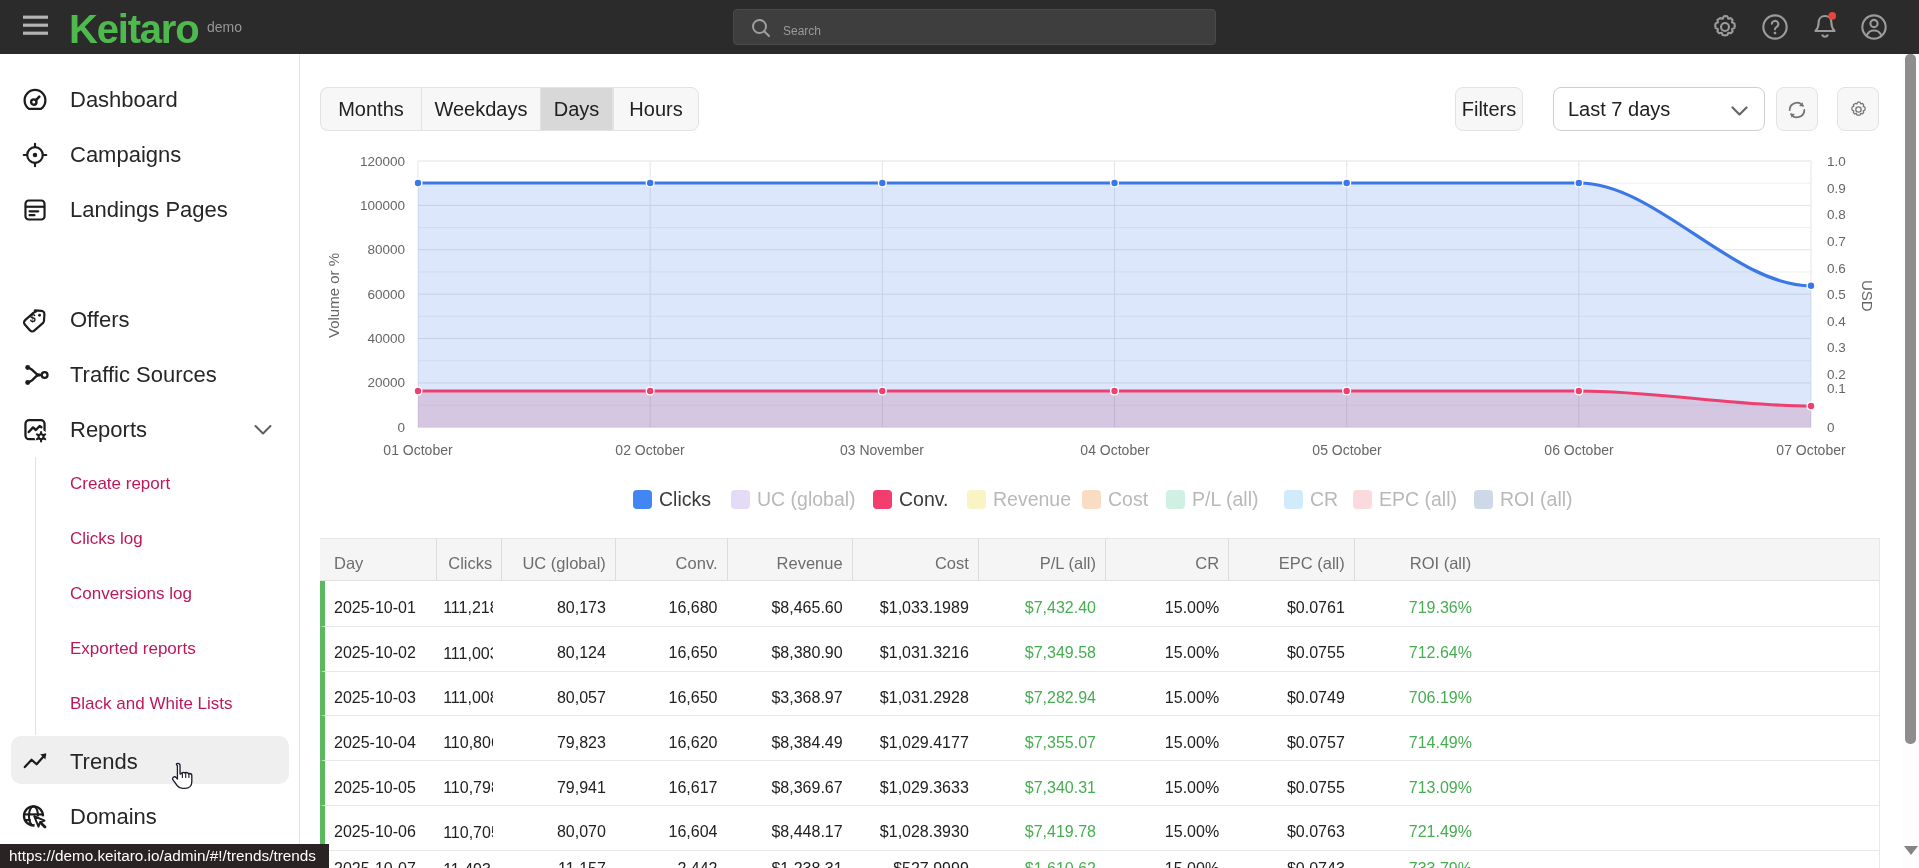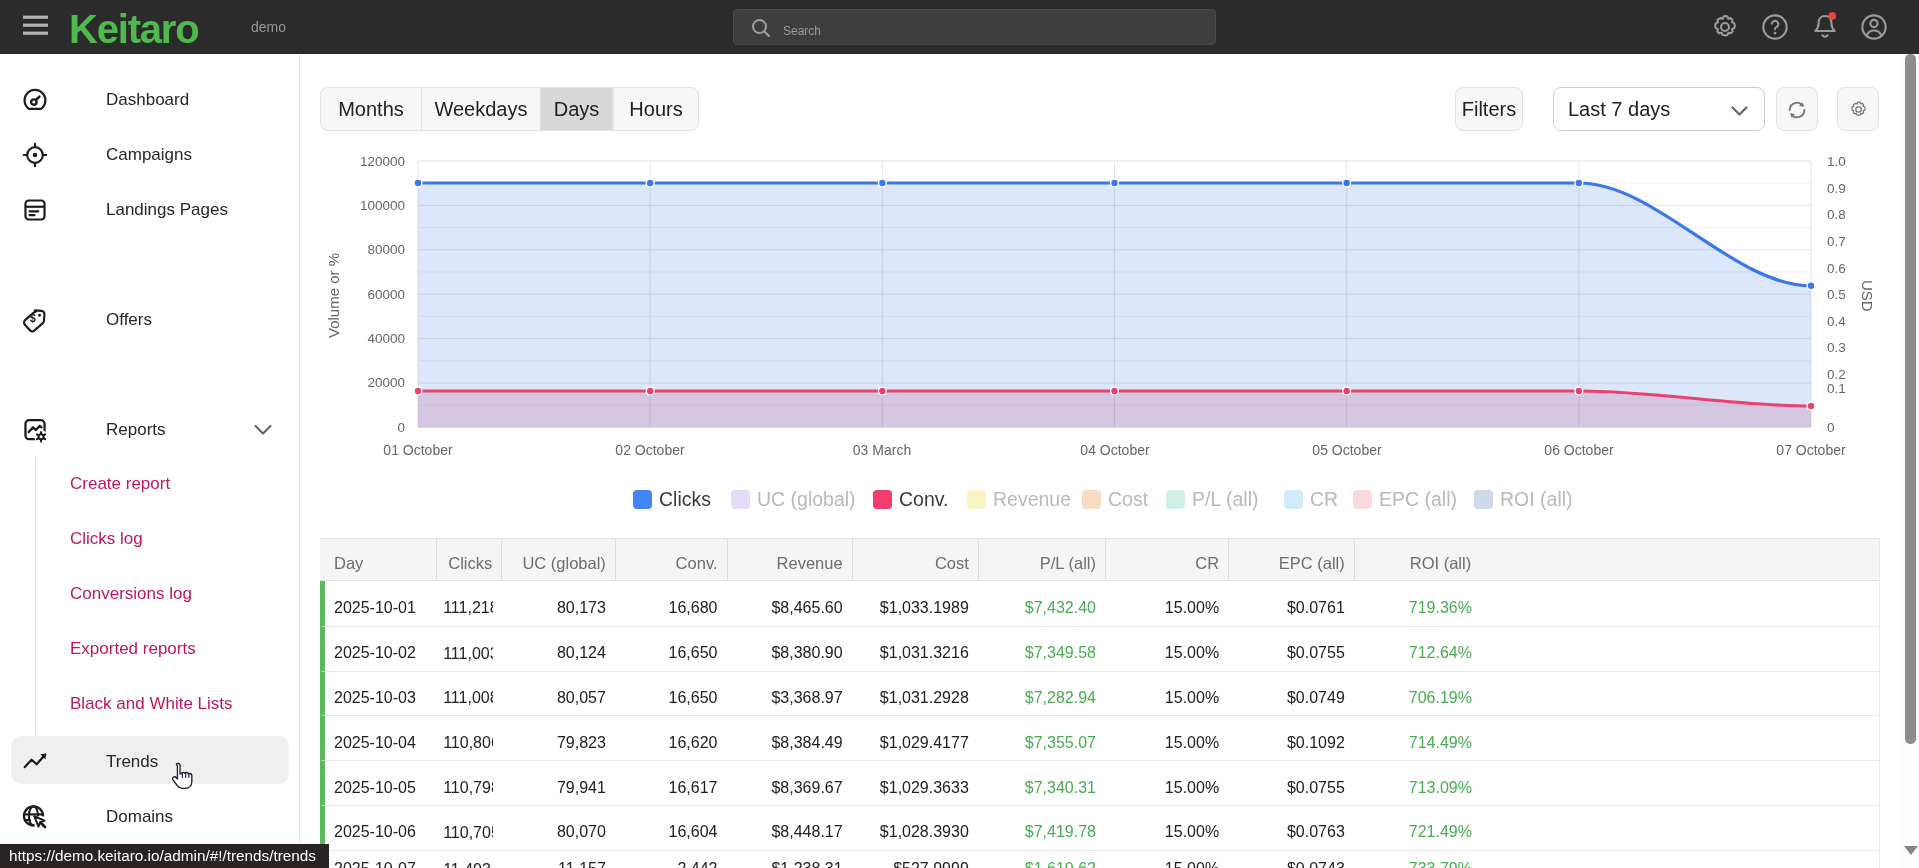--- a/index.html
+++ b/index.html
@@ -4,31 +4,31 @@
 <style>
 * { margin:0; padding:0; box-sizing:border-box; }
 html,body { width:1919px; height:868px; overflow:hidden; background:#fff;
   font-family:"Liberation Sans", sans-serif; }
 .abs { position:absolute; }
 
 
 #topbar { position:absolute; left:0; top:0; width:1919px; height:54px; background:#2b2b2b; }
 #logo { position:absolute; left:69px; top:7px; font-size:40px; font-weight:bold;
   color:#4eba4e; letter-spacing:-1.2px; }
-#demo { position:absolute; left:207px; top:19px; font-size:14px; color:#969696;margin-left:44px; }
+#demo { position:absolute; left:207px; top:19px; font-size:14px; color:#969696; }
 #search { position:absolute; left:733px; top:9px; width:483px; height:36px;
   background:#3e3e3e; border:1px solid #4a4a4a; border-radius:4px; }
 #search .ph { position:absolute; left:49px; top:14px; font-size:12px; color:#9a9a9a; }
 
 
 #sidebar { position:absolute; left:0; top:54px; width:300px; height:814px;
   background:#fff; border-right:1px solid #e4e4e4; }
 .mi { position:absolute; left:0; width:299px; height:55px; }
 .mi .txt { position:absolute; left:70px; top:50%; transform:translateY(-50%);
-  font-size:17px; color:#262626;margin-left:36px; }
+  font-size:22px; color:#262626; }
 .mi svg { position:absolute; left:22px; top:50%; transform:translateY(-50%); }
 .sub { position:absolute; left:70px; font-size:17px; color:#be185d; }
 #trends-hl { position:absolute; left:11px; top:682px; width:278px; height:48px;
   background:#efefef; border-radius:10px; }
 
 
 .seg { position:absolute; top:87px; height:44px; background:#f7f7f7;
   border:1px solid #e2e2e2; display:flex; align-items:center; justify-content:center;
   font-size:20px; color:#212121; padding-top:1px; }
 .btn { position:absolute; top:87px; height:44px; background:#f7f7f7;
@@ -155,20 +155,31 @@
     </svg>
     <div class="txt">Landings Pages</div>
   </div>
   <div class="mi" style="top:238px">
     <svg width="26" height="26" viewBox="0 0 24 24">
       <path fill="none" stroke="#1c1c1c" stroke-width="2" stroke-linejoin="round" d="M11.2 3.2h6.2c1.6 0 2.9 1.3 2.9 2.9v6.2c0 .8-.3 1.5-.9 2.1l-7.4 7.4c-1.1 1.1-3 1.1-4.1 0l-5-5c-1.1-1.1-1.1-3 0-4.1l7.4-7.4c.5-.6 1.3-1 2-1.1z" transform="rotate(4 12 12)"></path>
       <text x="10" y="13.7" font-size="10" font-weight="bold" fill="#1c1c1c" text-anchor="middle" font-family="Liberation Sans">$</text>
       <circle cx="16.2" cy="7.6" r="1.3" fill="#1c1c1c"></circle>
     </svg>
     <div class="txt">Offers</div>
+  </div>
+  <div class="mi" style="top:293px">
+    <svg width="28" height="26" viewBox="0 0 26 24">
+      <circle cx="5.3" cy="5" r="2.3" fill="#1c1c1c"></circle>
+      <circle cx="5.3" cy="19" r="2.3" fill="#1c1c1c"></circle>
+      <path fill="none" stroke="#1c1c1c" stroke-width="2.2" stroke-linecap="round" d="M7.3 5.8c4.5 1.7 4 6 9 6.2"></path>
+      <path fill="none" stroke="#1c1c1c" stroke-width="2.2" stroke-linecap="round" d="M7.3 18.2c4.5-1.7 4-6 9-6.2"></path>
+      <line x1="15.5" y1="12" x2="18.3" y2="12" stroke="#1c1c1c" stroke-width="2.2"></line>
+      <circle cx="21" cy="12" r="2.7" fill="none" stroke="#1c1c1c" stroke-width="2.1"></circle>
+    </svg>
+    <div class="txt">Traffic Sources</div>
   </div>
   <div class="mi" style="top:348px">
     <svg width="26" height="26" viewBox="0 0 24 24">
       <rect x="3.2" y="2.9" width="17.6" height="17.6" rx="3.4" fill="none" stroke="#1c1c1c" stroke-width="2.1"></rect>
       <path fill="none" stroke="#1c1c1c" stroke-width="2.2" stroke-linecap="round" stroke-linejoin="round" d="M6.2 13.9l4-4.3 2.6 2.4 3.5-3.7 1.6 1.2"></path>
       <circle cx="17.6" cy="18.3" r="6.2" fill="#fff"></circle>
       <g stroke="#1c1c1c" stroke-width="1.9" stroke-linecap="round">
         <line x1="17.6" y1="13.9" x2="17.6" y2="22.7"></line>
         <line x1="13.8" y1="16.1" x2="21.4" y2="20.5"></line>
         <line x1="13.8" y1="20.5" x2="21.4" y2="16.1"></line>
@@ -312,21 +323,21 @@
   <div class="ytick" style="left:345px;top:199px">100000</div>
   <div class="ytick" style="left:345px;top:243px">80000</div>
   <div class="ytick" style="left:345px;top:288px">60000</div>
   <div class="ytick" style="left:345px;top:332px">40000</div>
   <div class="ytick" style="left:345px;top:376px">20000</div>
   <div class="ytick" style="left:345px;top:421px">0</div>
   <div class="abs" style="left:325px;top:338px;transform:rotate(-90deg);transform-origin:0 0;font-size:15px;color:#666">Volume or %</div>
   <div class="abs" style="left:1876px;top:280px;transform:rotate(90deg);transform-origin:0 0;font-size:15px;color:#666">USD</div>
   <div class="xtick" style="left:358px">01 October</div>
   <div class="xtick" style="left:590px">02 October</div>
-  <div class="xtick" style="left:822px">03 March</div>
+  <div class="xtick" style="left:822px">03 November</div>
   <div class="xtick" style="left:1055px">04 October</div>
   <div class="xtick" style="left:1287px">05 October</div>
   <div class="xtick" style="left:1519px">06 October</div>
   <div class="xtick" style="left:1751px">07 October</div>
   <div id="yticks2">
       <div class="ytick2" style="top:155px">1.0</div>
       <div class="ytick2" style="top:181.633px">0.9</div>
       <div class="ytick2" style="top:208.266px">0.8</div>
       <div class="ytick2" style="top:234.899px">0.7</div>
       <div class="ytick2" style="top:261.532px">0.6</div>
@@ -440,21 +451,21 @@
           </tr>
       <tr class="r">
             <td class="day">2025-10-04</td>
             <td class="clk"><span class="clip">110,806</span></td>
             <td>79,823</td>
             <td>16,620</td>
             <td>$8,384.49</td>
             <td>$1,029.4177</td>
             <td class="grn">$7,355.07</td>
             <td>15.00%</td>
-            <td>$0.1092</td>
+            <td>$0.0757</td>
             <td class="roi grn">714.49%</td>
           </tr>
       <tr class="r">
             <td class="day">2025-10-05</td>
             <td class="clk"><span class="clip">110,798</span></td>
             <td>79,941</td>
             <td>16,617</td>
             <td>$8,369.67</td>
             <td>$1,029.3633</td>
             <td class="grn">$7,340.31</td>

